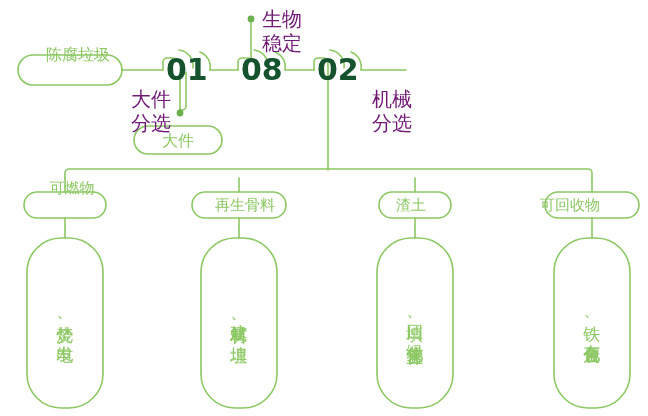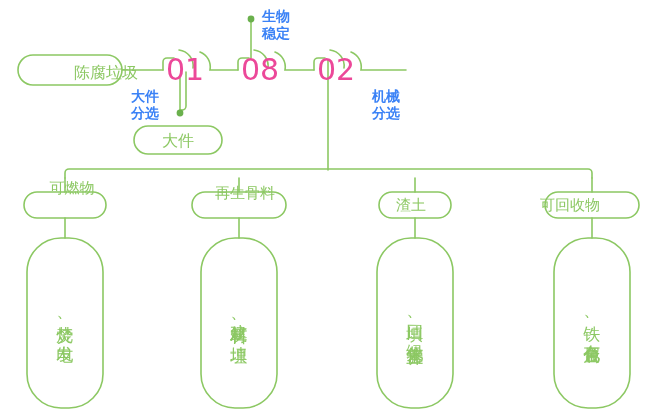--- a/index.html
+++ b/index.html
@@ -36,30 +36,30 @@
   .pill-text {
     color: #8cc863;
     font-size: 16px;
     text-align: center;
   }
   .pill-text.small {
     font-size: 15px;
   }
   
   .step-desc {
-    color: #3b82f6;
-    font-size: 14px;
+    color: #701a75;
+    font-size: 20px;
     text-align: left;
-    font-weight: 700;
+    font-weight: 400;
   }
   
   .step-num {
-    color: #ec4899;
+    color: #14532d;
     font-size: 30px;
-    font-weight: 400;
+    font-weight: 700;
     letter-spacing: 0px;
   }
   
   .vbox-text {
     position: absolute;
     color: #8cc863;
     font-size: 17px;
     writing-mode: vertical-rl;
     text-orientation: upright;
     line-height: 1.55;
@@ -120,37 +120,37 @@
       <path d="M415 218 L415 238"></path>
       <path d="M592 218 L592 238"></path>
 
       <rect x="27" y="238" width="76" height="170" rx="34" ry="34"></rect>
       <rect x="201" y="238" width="76" height="170" rx="34" ry="34"></rect>
       <rect x="377" y="238" width="76" height="170" rx="34" ry="34"></rect>
       <rect x="554" y="238" width="76" height="170" rx="34" ry="34"></rect>
     </g>
   </svg>
 
-  <div class="node-label pill-text" style="left:18px; top:64px; width:120px;text-align:right;">陈腐垃圾</div>
+  <div class="node-label pill-text" style="left:18px; top:46px; width:120px;">陈腐垃圾</div>
 
   <div class="node-label step-num" style="left:166px; top:52px;">01</div>
   <div class="node-label step-num" style="left:241px; top:52px;">08</div>
   <div class="node-label step-num" style="left:317px; top:52px;">02</div>
 
   <div class="node-label step-desc" style="left: 131px; top: 88px; white-space: pre;">大件
 分选</div>
   <div class="node-label step-desc" style="left: 262px; top: 8px; white-space: pre;">生物
 稳定</div>
   <div class="node-label step-desc" style="left: 372px; top: 88px; white-space: pre;">机械
 分选</div>
 
   <div class="node-label pill-text" style="left:134px; top:132px; width:88px;">大件</div>
 
   <div class="node-label pill-text small" style="left:24px; top:180px; width:96px;">可燃物</div>
-  <div class="node-label pill-text small" style="left:192px; top:185px; width:106px;">再生骨料</div>
+  <div class="node-label pill-text small" style="left:192px; top:197px; width:106px;">再生骨料</div>
   <div class="node-label pill-text small" style="left:379px; top:197px; width:64px;">渣土</div>
   <div class="node-label pill-text small" style="left:523px; top:197px; width:94px;">可回收物</div>
 
   <div class="vbox-text" style="left:27px; top:238px; width:76px; height:170px;
               display:flex; align-items:center; justify-content:center;">焚烧、发电</div>
   <div class="vbox-text" style="left:201px; top:238px; width:76px; height:170px;
               display:flex; align-items:center; justify-content:center;">建筑材料、填埋</div>
   <div class="vbox-text" style="left:377px; top:238px; width:76px; height:170px;
               display:flex; align-items:center; justify-content:center;">回填、绿化营养土</div>
   <div class="vbox-text" style="left:554px; top:238px; width:76px; height:170px;

